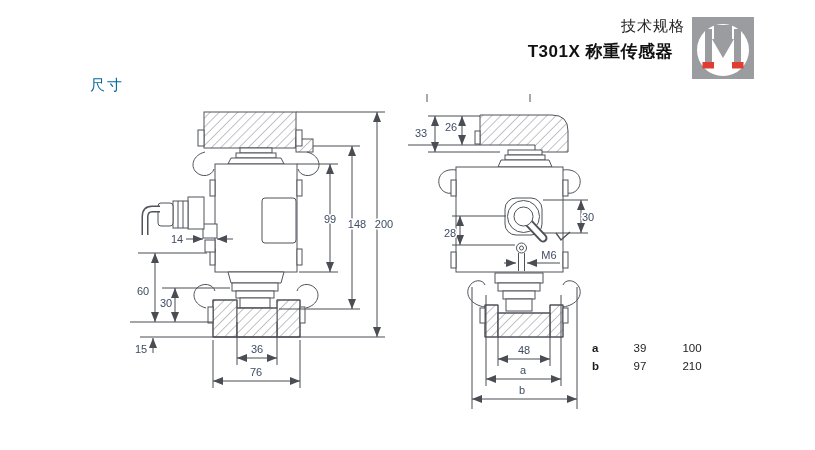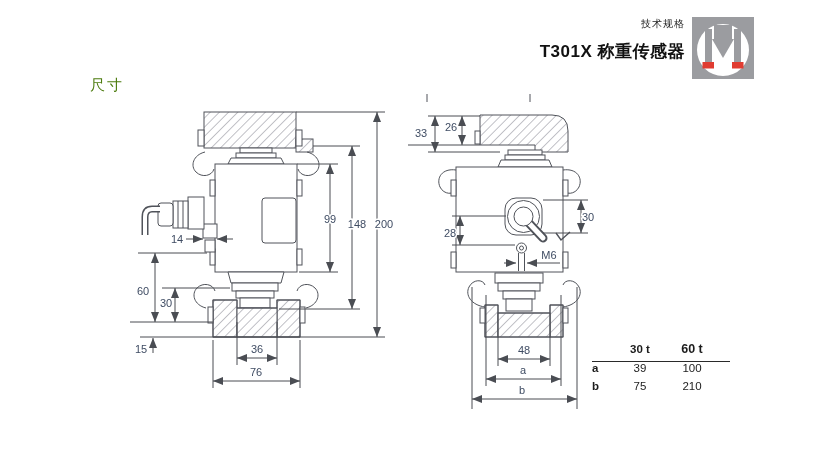--- a/index.html
+++ b/index.html
@@ -1,23 +1,23 @@
 <!DOCTYPE html>
 <html><head>
 <meta charset="utf-8">
 <style>
   html,body{margin:0;padding:0;}
   body{
     width:815px;height:450px;position:relative;background:#ffffff;overflow:hidden;
     font-family:"Liberation Sans", sans-serif;color:#1a1a1a;
   }
   .abs{position:absolute;}
-  .doc-type{top:17px;right:130px;font-size:10px;color:#222;letter-spacing:1px;}
-  .doc-title{top:40px;right:130px;font-size:17px;font-weight:bold;color:#111;letter-spacing:0.5px;}
-  .section-label{top:76px;left:90px;font-size:15px;color:#4d7c0f;letter-spacing:2px;}
+  .doc-type{top:17px;right:130px;font-size:15px;color:#222;letter-spacing:1px;}
+  .doc-title{top:40px;right:142px;font-size:17px;font-weight:bold;color:#111;letter-spacing:0.5px;}
+  .section-label{top:76px;left:90px;font-size:15px;color:#0369a1;letter-spacing:2px;}
   .logo-box{top:17px;left:692px;width:62px;height:62px;}
   .drawing-box{top:85px;left:120px;width:620px;height:335px;}
   svg text.dim{
     font-family:"Liberation Sans", sans-serif;font-size:11px;fill:#3f4c63;
     text-anchor:middle;paint-order:stroke;stroke:#ffffff;stroke-width:3px;
   }
   
   .spec-table{top:342px;left:592px;width:138px;font-size:11.5px;color:#1c1c1c;}
   .t-row{display:flex;align-items:baseline;height:18px;}
   .t-head{border-bottom:1.5px solid #2a2a2a;height:19px;}
@@ -229,28 +229,23 @@
     <text class="dim" x="450" y="237">28</text>
     <text class="dim" x="549" y="259">M6</text>
     <text class="dim" x="524" y="354">48</text>
     <text class="dim" x="523" y="374">a</text>
     <text class="dim" x="522" y="394">b</text>
   </g>
 </svg>
 </div>
 
 <div class="abs spec-table">
-  <div class="t-row t-head">
-    <span class="t-label"></span>
-    <span class="t-cell">30 t</span>
-    <span class="t-cell th60">60 t</span>
-  </div>
   <div class="t-row">
     <span class="t-label">a</span>
     <span class="t-cell">39</span>
     <span class="t-cell">100</span>
   </div>
   <div class="t-row">
     <span class="t-label">b</span>
-    <span class="t-cell">75</span>
+    <span class="t-cell">97</span>
     <span class="t-cell">210</span>
   </div>
 </div>
 
 </body></html>

